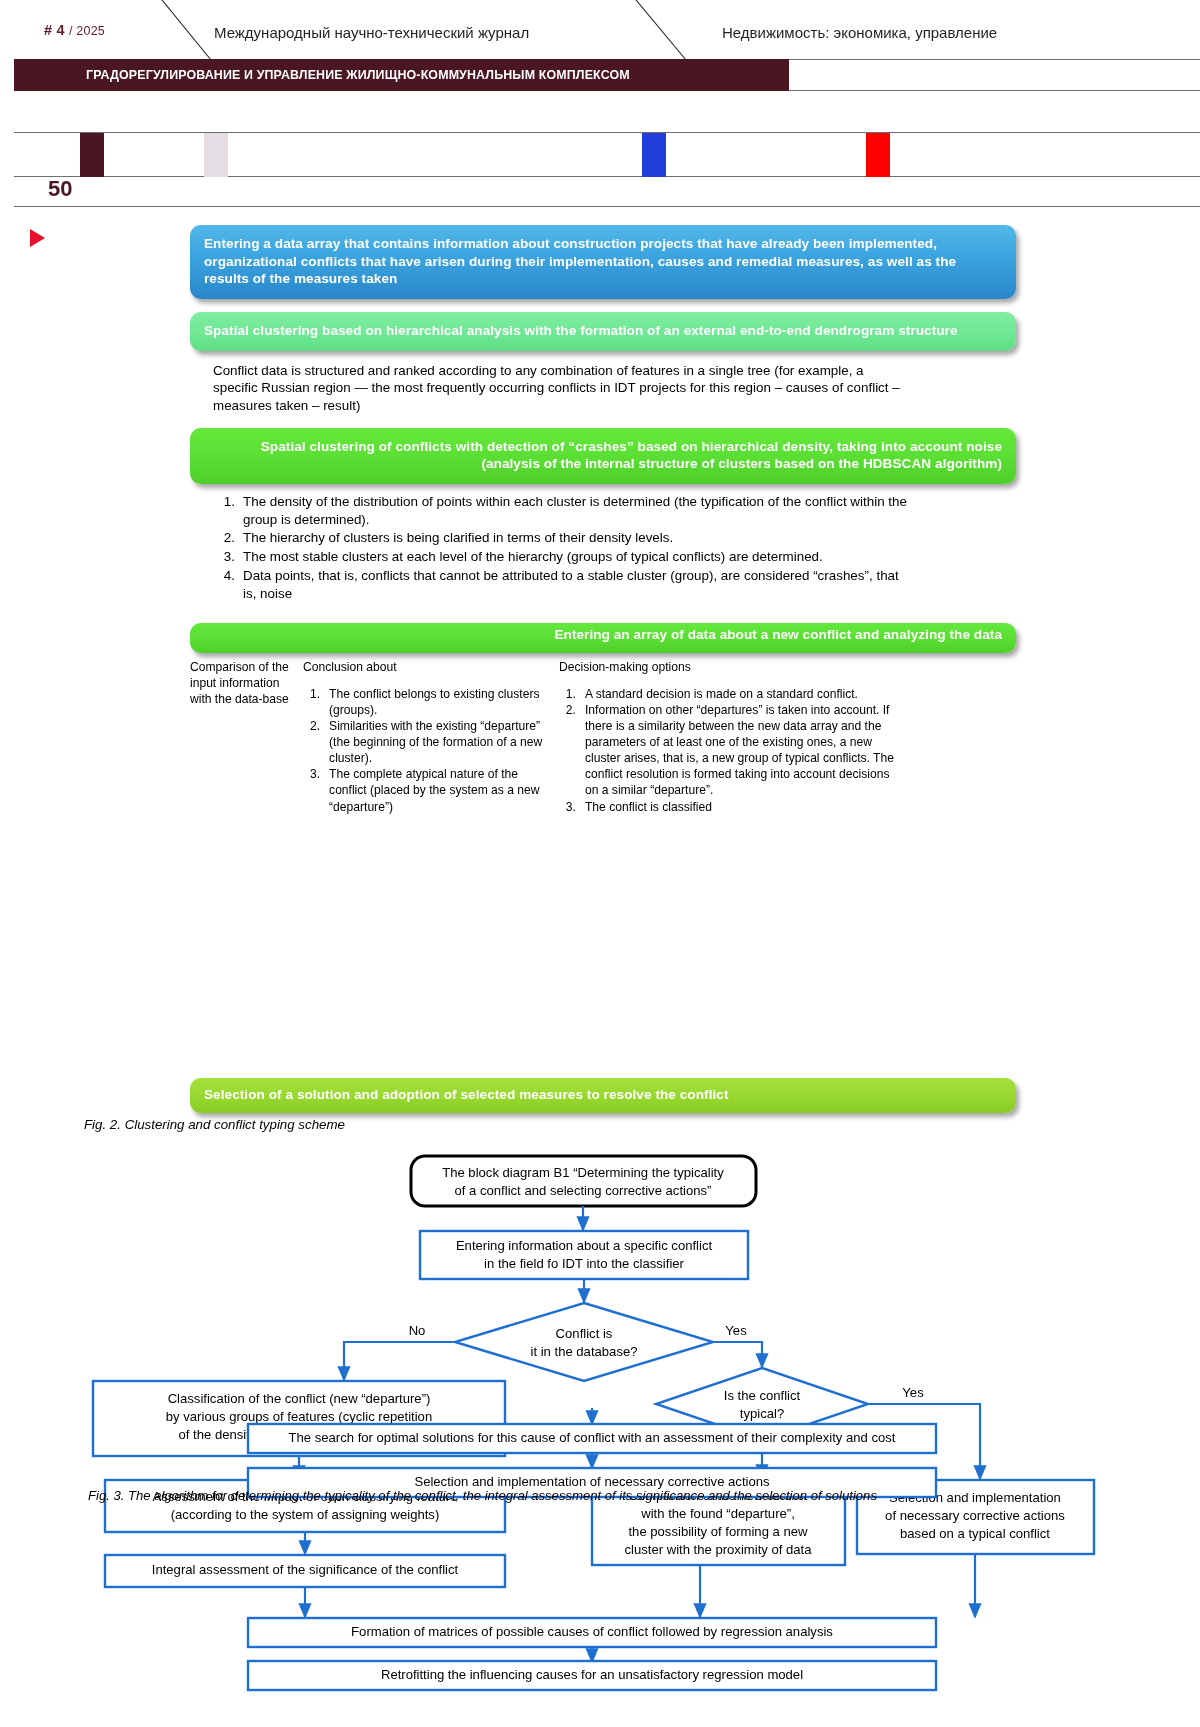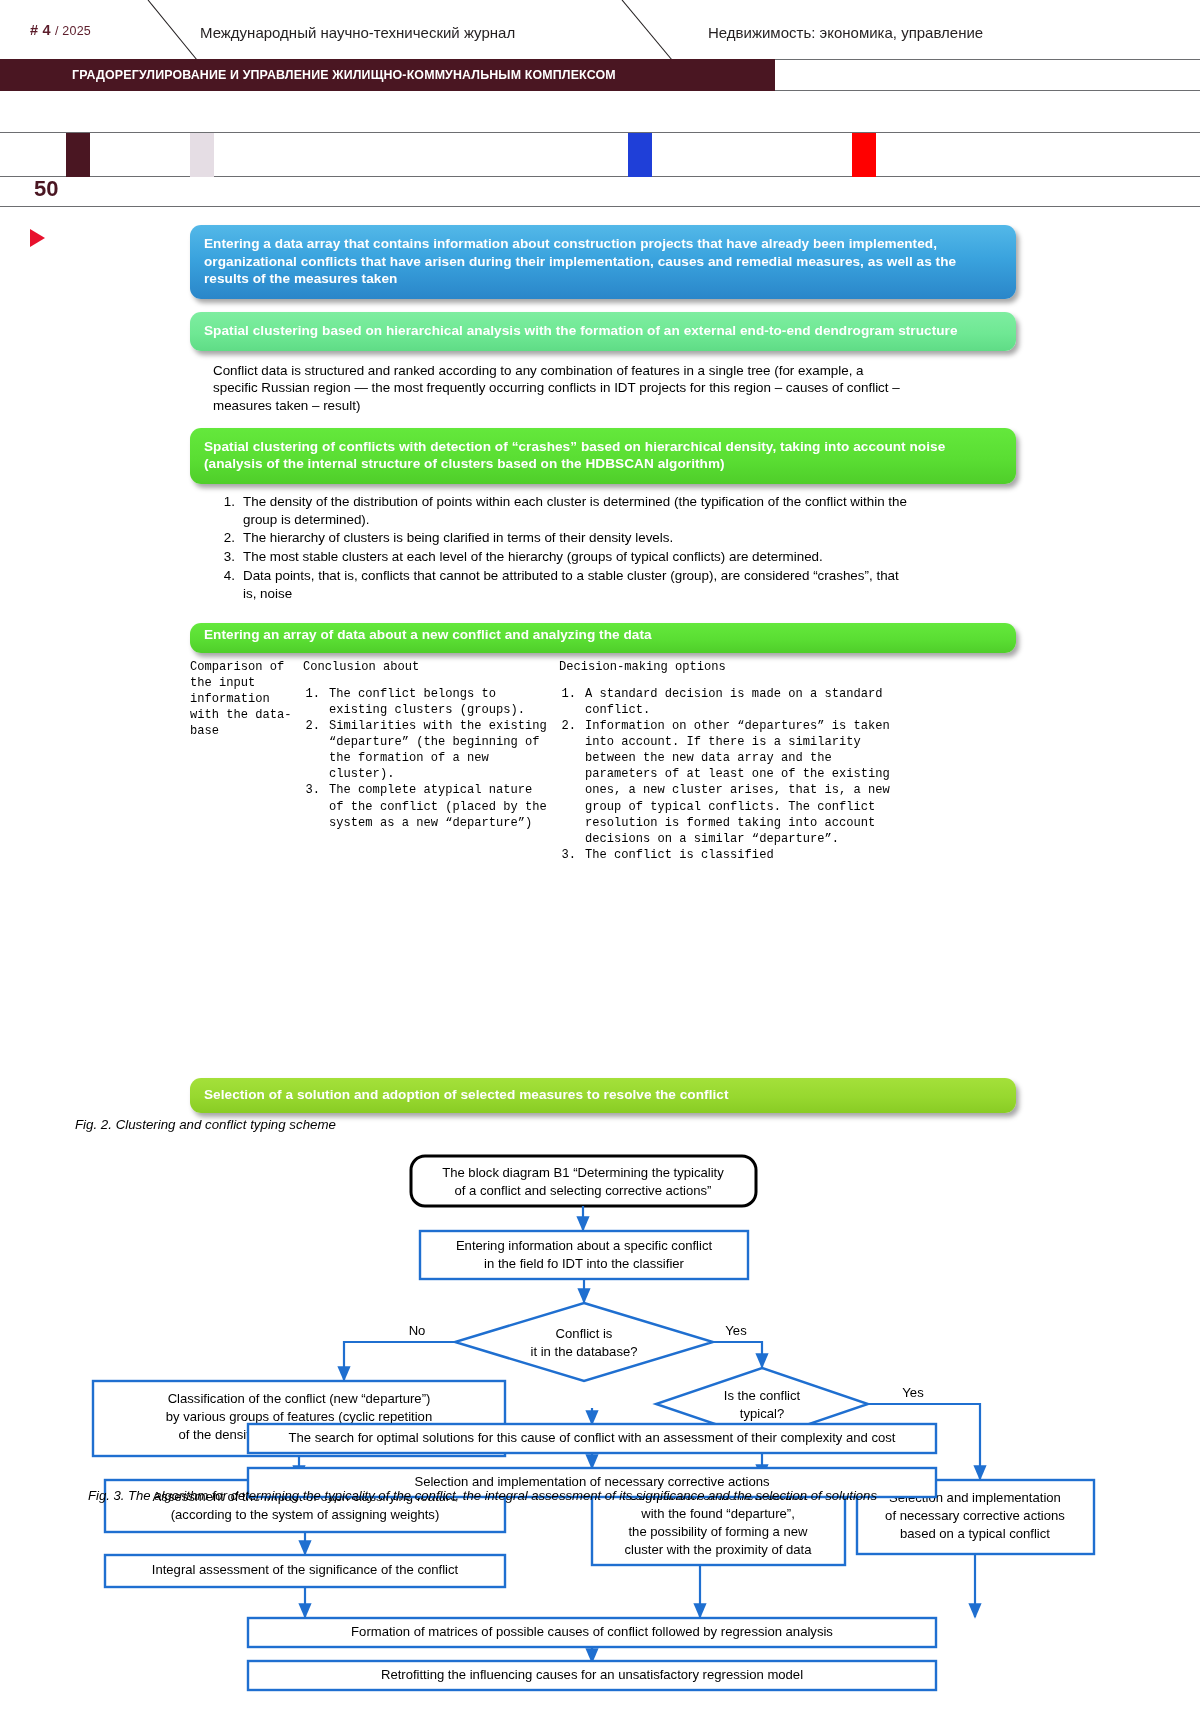--- a/index.html
+++ b/index.html
@@ -12,21 +12,21 @@
     height: 1727px;
     position: relative;
     font-family: "Liberation Sans", sans-serif;
     color: #000;
     overflow: hidden;
   }
 
   
   .page-header {
     position: absolute;
-    top: 0; left: 0;
+    top: 0; left: 14px;
     width: 996px;
     height: 210px;
   }
   .hdr-diag {
     position: absolute;
     stroke: #231f20;
     stroke-width: 1.1;
   }
   .hdr-issue {
     position: absolute;
@@ -135,20 +135,21 @@
     letter-spacing: .05px;
   }
   .pill.blue {
     background: linear-gradient(180deg, #53b8e8 0%, #3aa3de 45%, #2a86c9 100%);
   }
   .pill.mint {
     background: linear-gradient(180deg, #7eeda0 0%, #6fe894 55%, #5fdc86 100%);
   }
   .pill.green {
     background: linear-gradient(180deg, #64e83c 0%, #5ade33 55%, #4fce2a 100%);
+    text-align: right;
   }
   .pill.yellowgreen {
     background: linear-gradient(180deg, #a4e03a 0%, #97d82f 55%, #89cc24 100%);
   }
   .body-text {
     margin: 11px 0 0 213px;
     width: 690px;
     font-size: 13.4px;
     line-height: 1.32;
     color: #000;
@@ -174,21 +175,21 @@
   }
   .spacer-sm { height: 13px; }
   .spacer-md { height: 20px; }
 
   
   .cols {
     margin: 6px 0 0 190px;
     width: 712px;
     display: flex;
     align-items: flex-start;
-    font-family: Liberation Mono, monospace;
+    font-family: Liberation Sans, sans-serif;
     font-size: 12.1px;
     line-height: 1.33;
   }
   .col-a { width: 108px; padding-right: 6px; }
   .col-b { width: 248px; padding-right: 10px; }
   .col-c { width: 346px; }
   .col-head { margin-bottom: 11px; }
   ol.colnum {
     margin: 0; padding: 0; list-style: none;
   }
@@ -204,21 +205,21 @@
     text-align: right;
   }
 
   .fig-caption {
     font-size: 13.3px;
     font-style: italic;
     color: #000;
   }
   .fig2-caption {
     position: absolute;
-    left: 75px; top: 895px;
+    left: 84px; top: 895px;
   }
 
   
   .fig3 {
     position: absolute;
     left: 0; top: 925px;
     width: 1200px;
     height: 580px;
   }
   .fig3 svg { display: block; }

